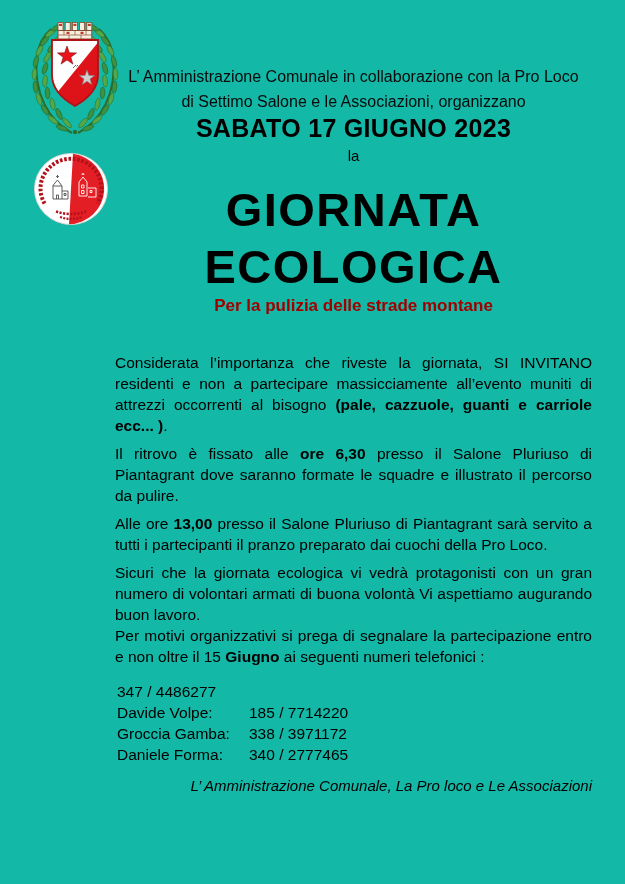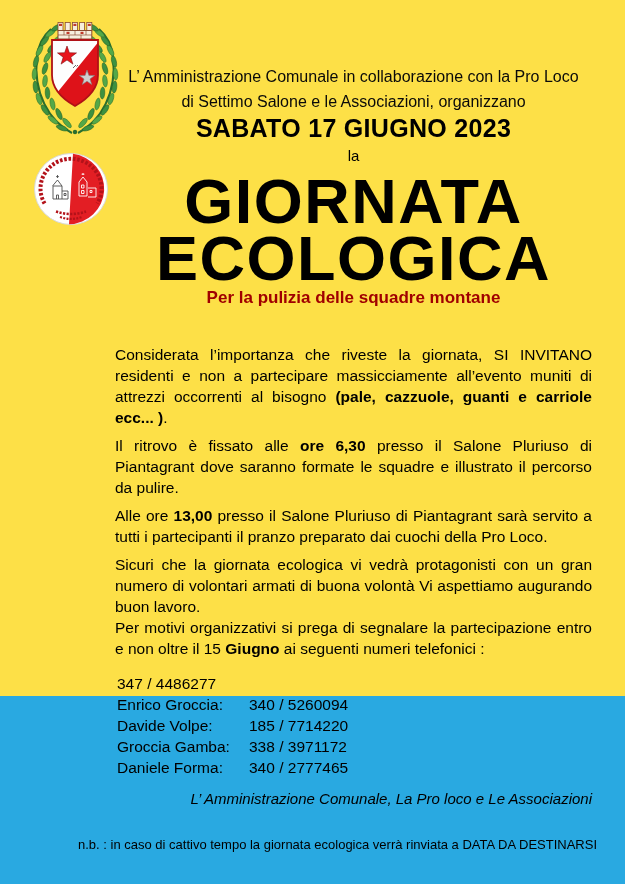--- a/index.html
+++ b/index.html
@@ -2,28 +2,28 @@
 <html><head>
 <meta charset="utf-8">
 <style>
   html,body{margin:0;padding:0}
   body{
     width:625px;height:884px;
     background:#29A9E1;
     font-family:"Liberation Sans","DejaVu Sans",sans-serif;
     color:#000;overflow:hidden;
   }
-  .page{position:relative;width:625px;height:696px;background:#fde047}
+  .page{position:relative;width:625px;height:884px;background:#14b8a6}
   .crest{position:absolute;left:25px;top:11px;width:100px;height:130px}
   .badge{position:absolute;left:32px;top:152px;width:78px;height:74px}
   .content{position:absolute;left:115px;top:0;width:477px}
   .intro{margin-top:64px;text-align:center;font-size:16px;line-height:25px;color:#0a0a0a}
   .date{text-align:center;font-size:25px;font-weight:bold;letter-spacing:.3px}
   .article{text-align:center;font-size:15px;line-height:18px;margin-top:4px}
-  .title{text-align:center;font-weight:bold;font-size:63px;line-height:57px;letter-spacing:1.5px;margin-top:8px}
+  .title{text-align:center;font-weight:bold;font-size:47px;line-height:57px;letter-spacing:1.5px;margin-top:16px}
   .subtitle{text-align:center;font-weight:bold;font-size:17px;color:#A00000;margin-top:1px}
   .para{margin:7px 0 0 0;text-align:justify;font-size:15.5px;line-height:21px}
   .para.first{margin-top:36px}
   .para.nogap{margin-top:0}
   .phones{margin-top:14px;font-size:15.5px;line-height:21px;padding-left:2px}
   .phone-row{display:flex}
   .pname{width:132px;flex:0 0 auto}
   .signature{margin-top:12px;text-align:right;font-style:italic;font-size:15px}
   .footnote{position:absolute;left:78px;top:837px;font-size:13px;white-space:nowrap}
 </style>
@@ -151,47 +151,42 @@
     </div>
 
     <div class="date">SABATO 17 GIUGNO 2023</div>
     <div class="article">la</div>
 
     <div class="title">
       <div>GIORNATA</div>
       <div>ECOLOGICA</div>
     </div>
 
-    <div class="subtitle">Per la pulizia delle squadre montane</div>
+    <div class="subtitle">Per la pulizia delle strade montane</div>
 
     <p class="para first">Considerata l’importanza che riveste la giornata, SI INVITANO residenti e non a partecipare massicciamente all’evento muniti di attrezzi occorrenti al bisogno <b>(pale, cazzuole, guanti e carriole ecc... )</b>.</p>
     <p class="para">Il ritrovo è fissato alle <b>ore 6,30</b> presso il Salone Pluriuso di Piantagrant dove saranno formate le squadre e illustrato il percorso da pulire.</p>
     <p class="para">Alle ore <b>13,00</b> presso il Salone Pluriuso di Piantagrant sarà servito a tutti i partecipanti il pranzo  preparato dai cuochi della Pro Loco.</p>
     <p class="para">Sicuri che la giornata ecologica vi vedrà protagonisti con un gran numero di volontari armati di buona volontà Vi aspettiamo augurando buon lavoro.</p>
     <p class="para nogap">Per motivi organizzativi si prega di segnalare la partecipazione entro e non oltre il 15  <b>Giugno</b>  ai seguenti numeri telefonici :</p>
 
     <div class="phones">
       <div class="phone-row">
         <span class="pnum">347 / 4486277</span>
-      </div>
-      <div class="phone-row">
-        <span class="pname">Enrico Groccia:</span>
-        <span class="pnum">340 / 5260094</span>
       </div>
       <div class="phone-row">
         <span class="pname">Davide Volpe:</span>
         <span class="pnum">185 / 7714220</span>
       </div>
       <div class="phone-row">
         <span class="pname">Groccia Gamba:</span>
         <span class="pnum">338 / 3971172</span>
       </div>
       <div class="phone-row">
         <span class="pname">Daniele Forma:</span>
         <span class="pnum">340 / 2777465</span>
       </div>
     </div>
 
     <div class="signature">L’ Amministrazione Comunale, La Pro loco e Le Associazioni</div>
   </div>
 
-  <div class="footnote">n.b. : in caso di cattivo tempo la giornata ecologica verrà rinviata a  DATA DA DESTINARSI</div>
 </div>
 
 </body></html>

